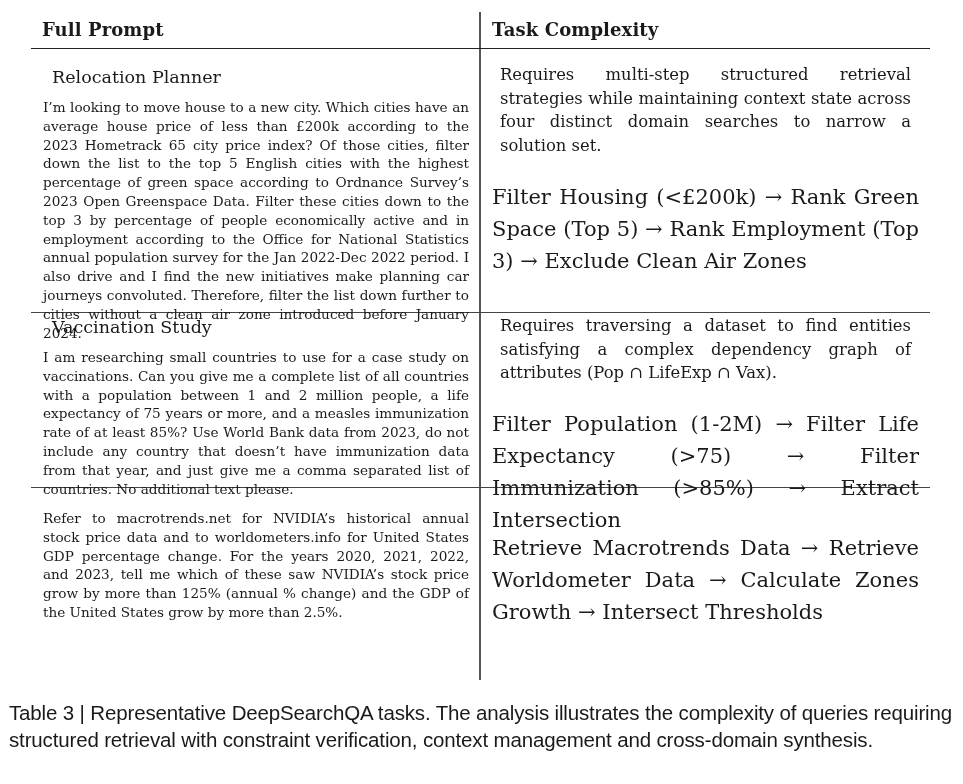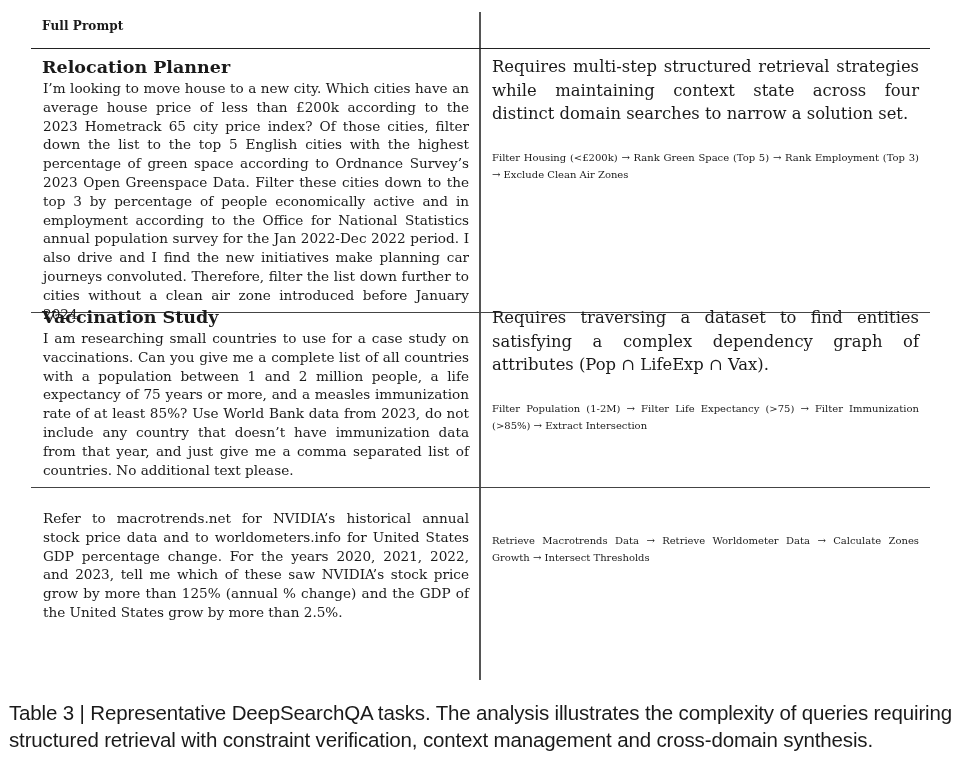--- a/index.html
+++ b/index.html
@@ -36,21 +36,21 @@
       border-bottom: 1.5px solid #222;
     }
     .header {
       top: 0;
       height: 36px;
     }
     .header .hcell {
       position: absolute;
       top: 7px;
       font-weight: bold;
-      font-size: 12px;
+      font-size: 18px;
       letter-spacing: 0.1px;
     }
     .header .hcell.left { left: 11px; }
     .header .hcell.right { left: 461px; }
 
     .row {
       position: absolute;
       left: 0;
       width: 899px;
     }
@@ -61,42 +61,42 @@
       position: absolute;
       left: 11px;
       width: 428px;
     }
     .cell-right {
       position: absolute;
       left: 461px;
       width: 427px;
     }
     .task-title {
-      font-weight: bold;
+      font-weight: normal;
       font-size: 17.5px;
       line-height: 22px;
-      margin: 0;
+      margin: 10px;
     }
     .prompt {
       font-size: 13.6px;
       line-height: 18.8px;
       text-align: justify;
       margin: 1px;
       hyphens: auto;
     }
     .complexity {
       font-size: 16.4px;
       line-height: 23.6px;
       text-align: justify;
-      margin: 0;
+      margin: 8px;
       hyphens: auto;
     }
     .steps {
-      font-size: 10px;
-      line-height: 17px;
+      font-size: 21px;
+      line-height: 32px;
       text-align: justify;
       margin: 23.6px 0 0 0;
       hyphens: auto;
     }
     .caption {
       position: absolute;
       left: 9px;
       top: 699px;
       width: 943px;
       font-family: Liberation Sans, sans-serif;
@@ -107,20 +107,21 @@
     }
   </style>
 </head>
 <body>
 
 <div class="table">
   <div class="vdivider"></div>
 
   <div class="hrow header">
     <div class="hcell left">Full Prompt</div>
+    <div class="hcell right">Task Complexity</div>
   </div>
 
   <div class="row bordered" style="top:37px; height:263px;">
     <div class="cell-left" style="top:7px;">
       <p class="task-title">Relocation Planner</p>
       <p class="prompt">I’m looking to move house to a new city. Which cities have an average house price of less than £200k according to the 2023 Hometrack 65 city price index? Of those cities, filter down the list to the top 5 English cities with the highest percentage of green space according to Ordnance Survey’s 2023 Open Greenspace Data. Filter these cities down to the top 3 by percentage of people economically active and in employment according to the Office for National Statistics annual population survey for the Jan 2022-Dec 2022 period. I also drive and I find the new initiatives make planning car journeys convoluted. Therefore, filter the list down further to cities without a clean air zone introduced before January 2024.</p>
     </div>
     <div class="cell-right" style="top:6px;">
       <p class="complexity">Requires multi-step structured retrieval strategies while maintaining context state across four distinct domain searches to narrow a solution set.</p>
       <p class="steps">Filter Housing (&lt;£200k) → Rank Green Space (Top 5) → Rank Employment (Top 3) → Exclude Clean Air Zones</p>

